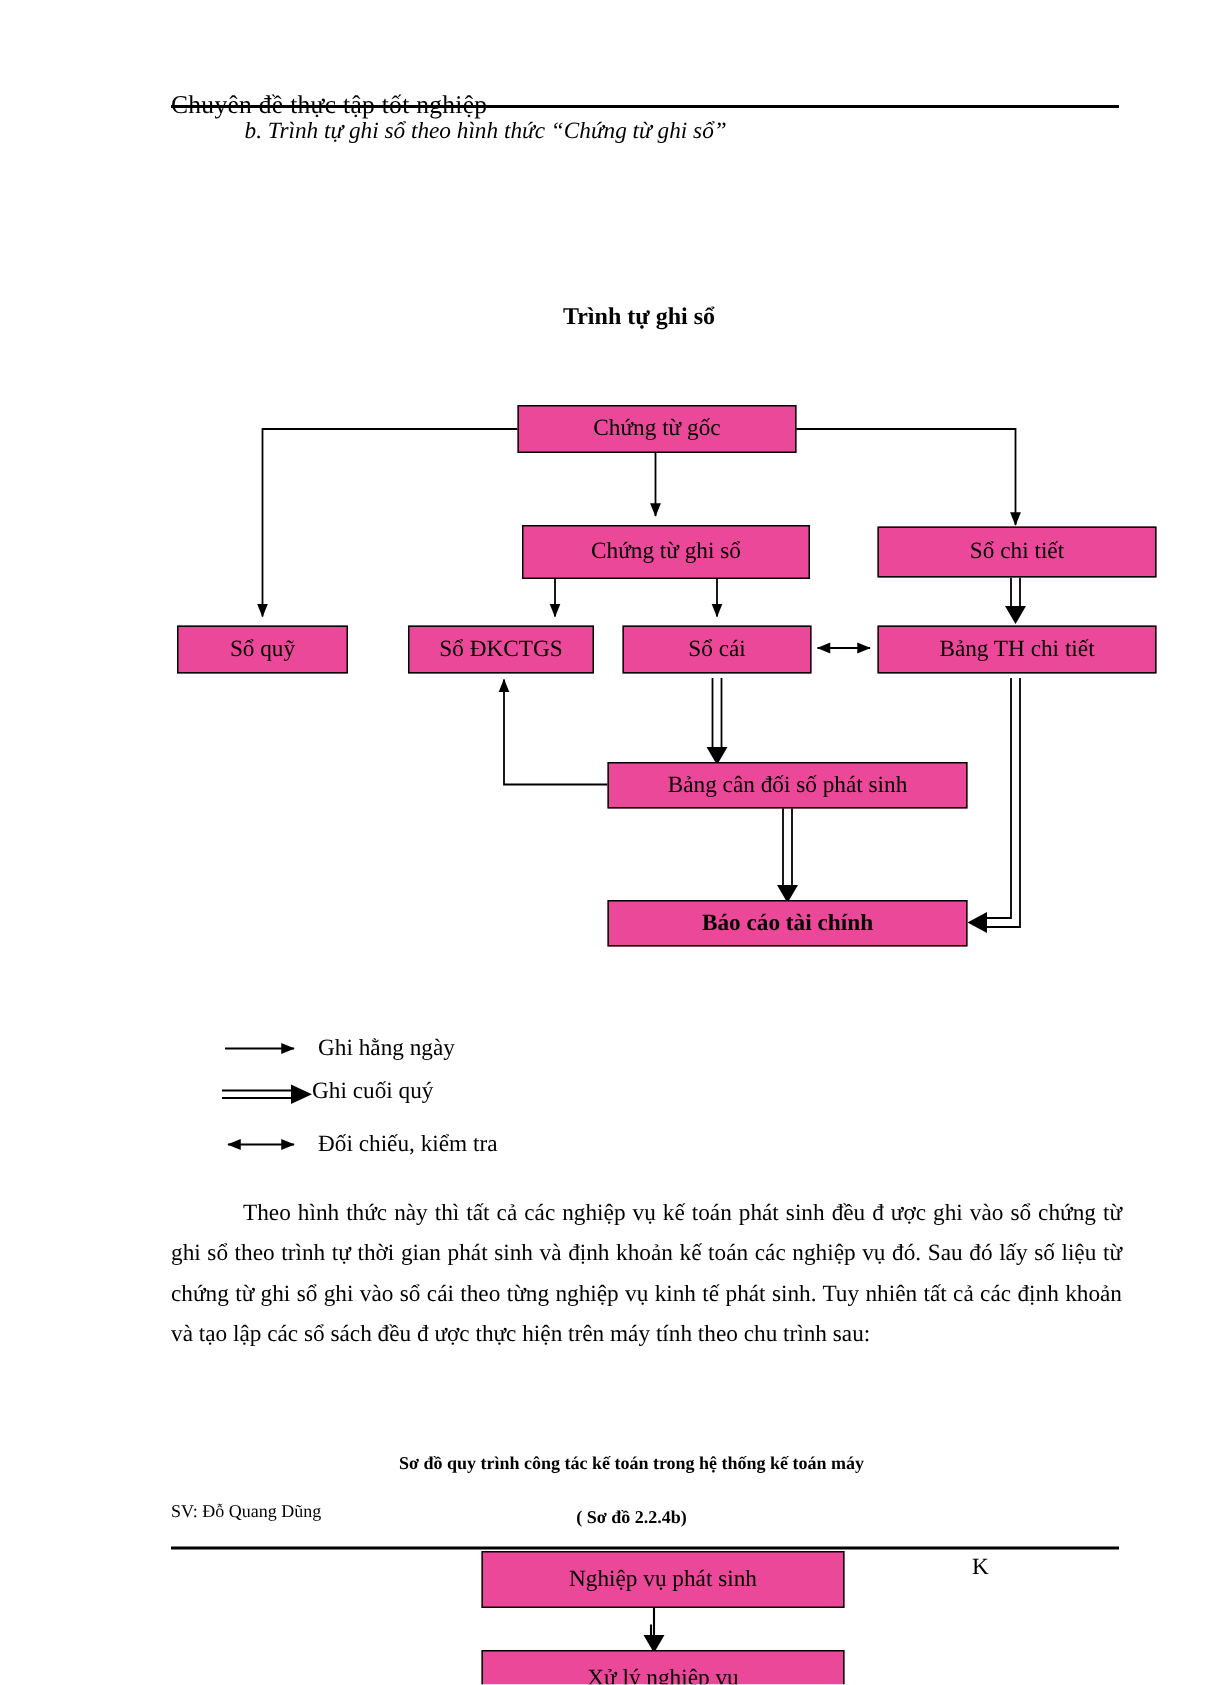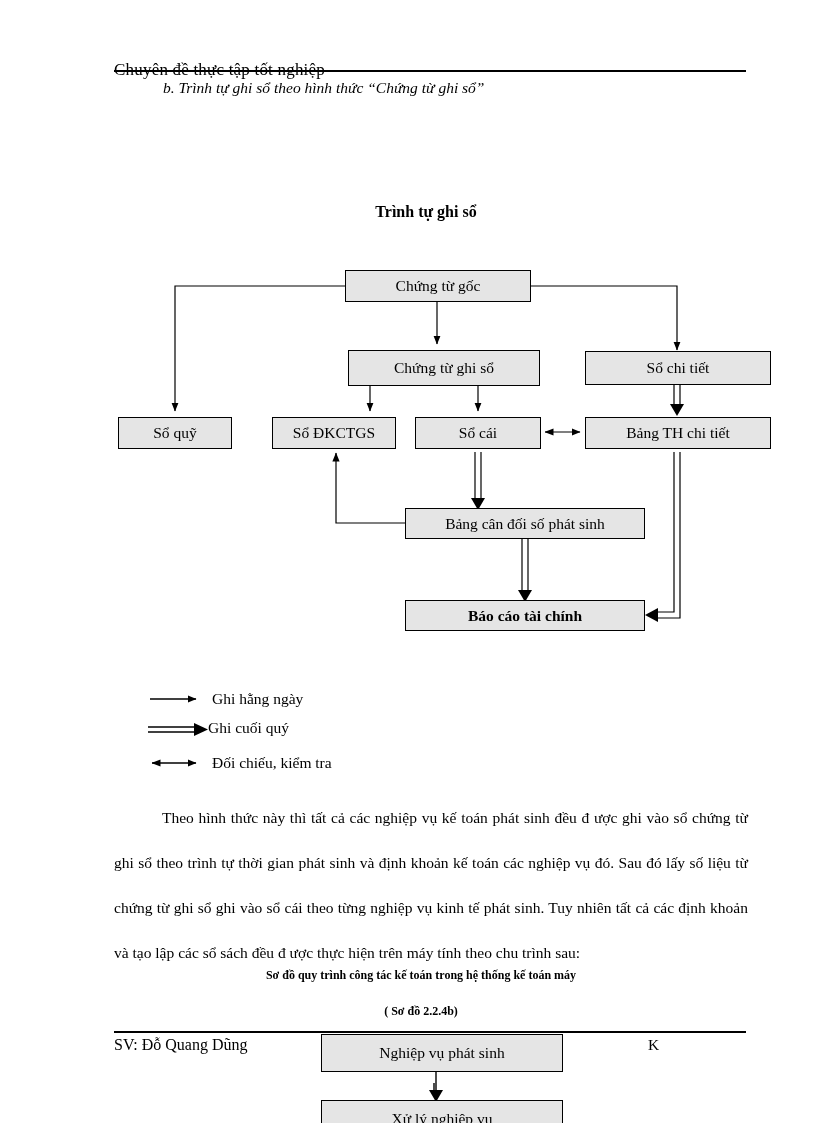--- a/index.html
+++ b/index.html
@@ -53,39 +53,39 @@
     width: 816px;
     text-align: center;
     font-size: 16px;
     font-weight: bold;
   }
   .diagram-title .inner { padding-left: 36px; }
 
   .node {
     position: absolute;
     border: 1.3px solid #000;
-    background: #e5e5e5;
+    background: #ec4899;
     display: flex;
     align-items: center;
     justify-content: center;
     font-size: 15.5px;
     white-space: nowrap;
     box-sizing: border-box;
     z-index: 3;
   }
   .lg-label { position: absolute; font-size: 15.5px; white-space: nowrap; }
 
   
   .para {
     position: absolute;
     left: 114px;
     top: 795px;
     width: 634px;
     font-size: 15.5px;
-    line-height: 45px;
+    line-height: 27px;
     text-align: justify;
     text-indent: 48px;
     text-justify: inter-word;
   }
   .center-bold {
     position: absolute;
     width: 816px;
     left: 0;
     text-align: center;
     font-weight: bold;
@@ -99,22 +99,22 @@
     left: 114px;
     top: 1031px;
     width: 632px;
     height: 0;
     border-top: 2.5px solid #000;
     z-index: 5;
   }
   .ftr-left {
     position: absolute;
     left: 114px;
-    top: 1036px;
-    font-size: 16px;
+    top: 1000px;
+    font-size: 12px;
     white-space: nowrap;
     z-index: 6;
     font-family: Liberation Serif, serif;
   }
   .ftr-right {
     position: absolute;
     left: 648px;
     top: 1036px;
     font-size: 15.5px;
     white-space: nowrap;

